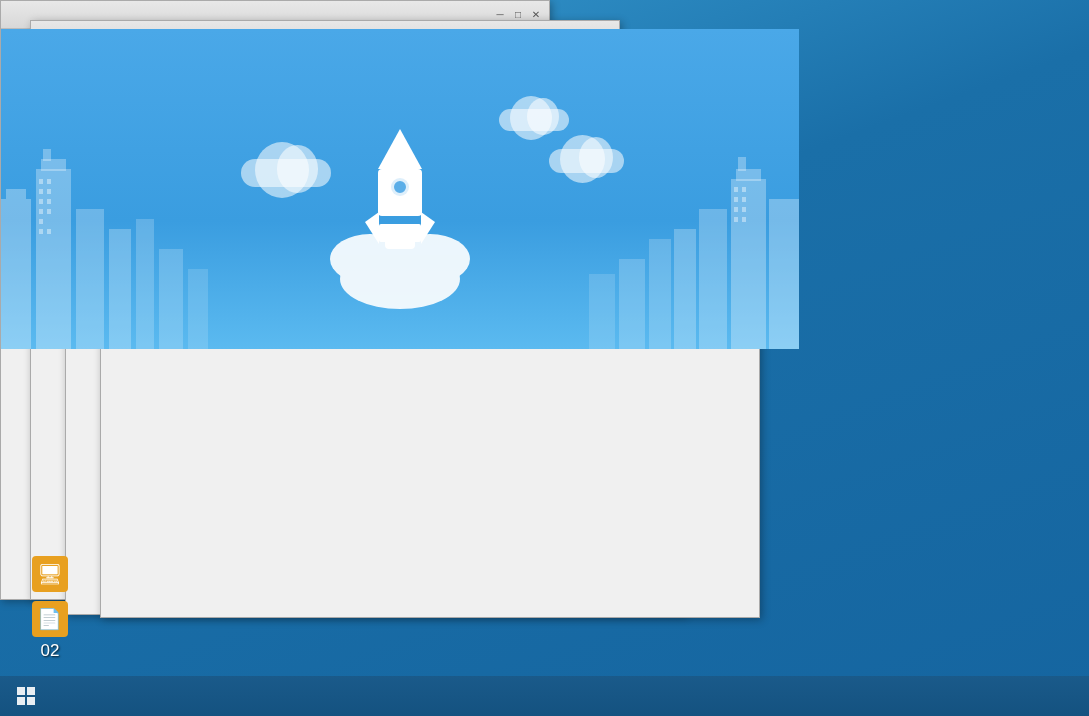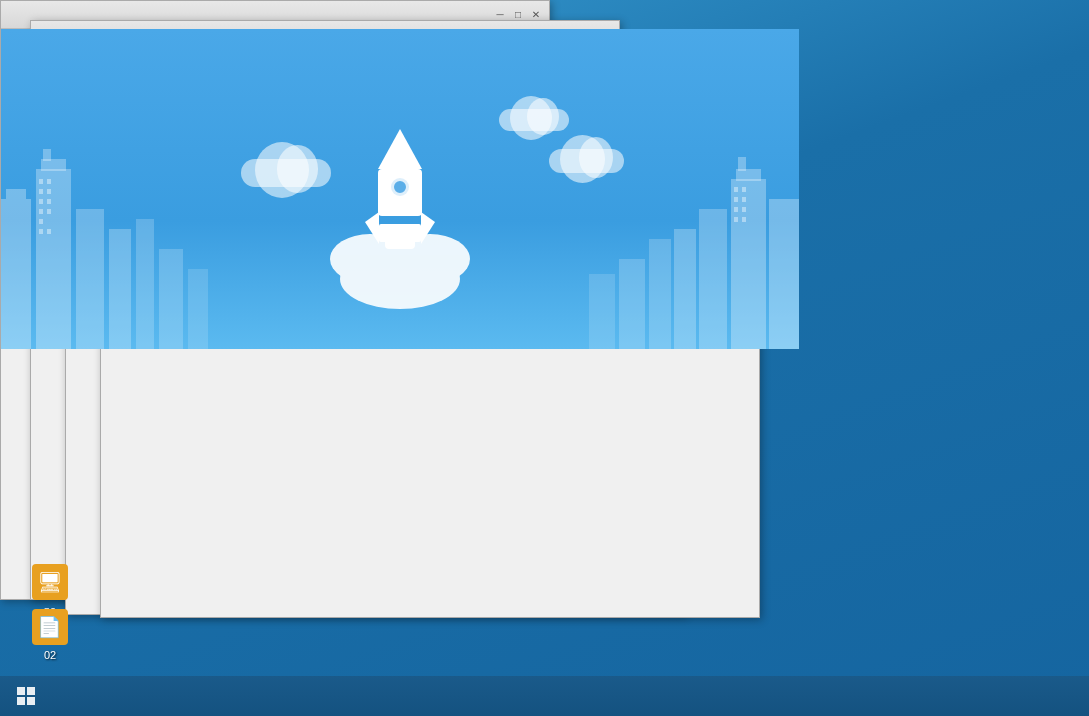--- a/index.html
+++ b/index.html
@@ -369,21 +369,21 @@
       background: #e8a020;
       border-radius: 4px;
       display: flex;
       align-items: center;
       justify-content: center;
       color: white;
       font-size: 20px;
     }
 
     .desktop-icon-label {
-      font-size: 11px;
+      font-size: 17px;
       color: white;
       text-shadow: 1px 1px 2px rgba(0,0,0,0.8);
       text-align: center;
       white-space: nowrap;
     }
   </style>
 </head>
 <body>
 
 <div class="desktop"></div>

